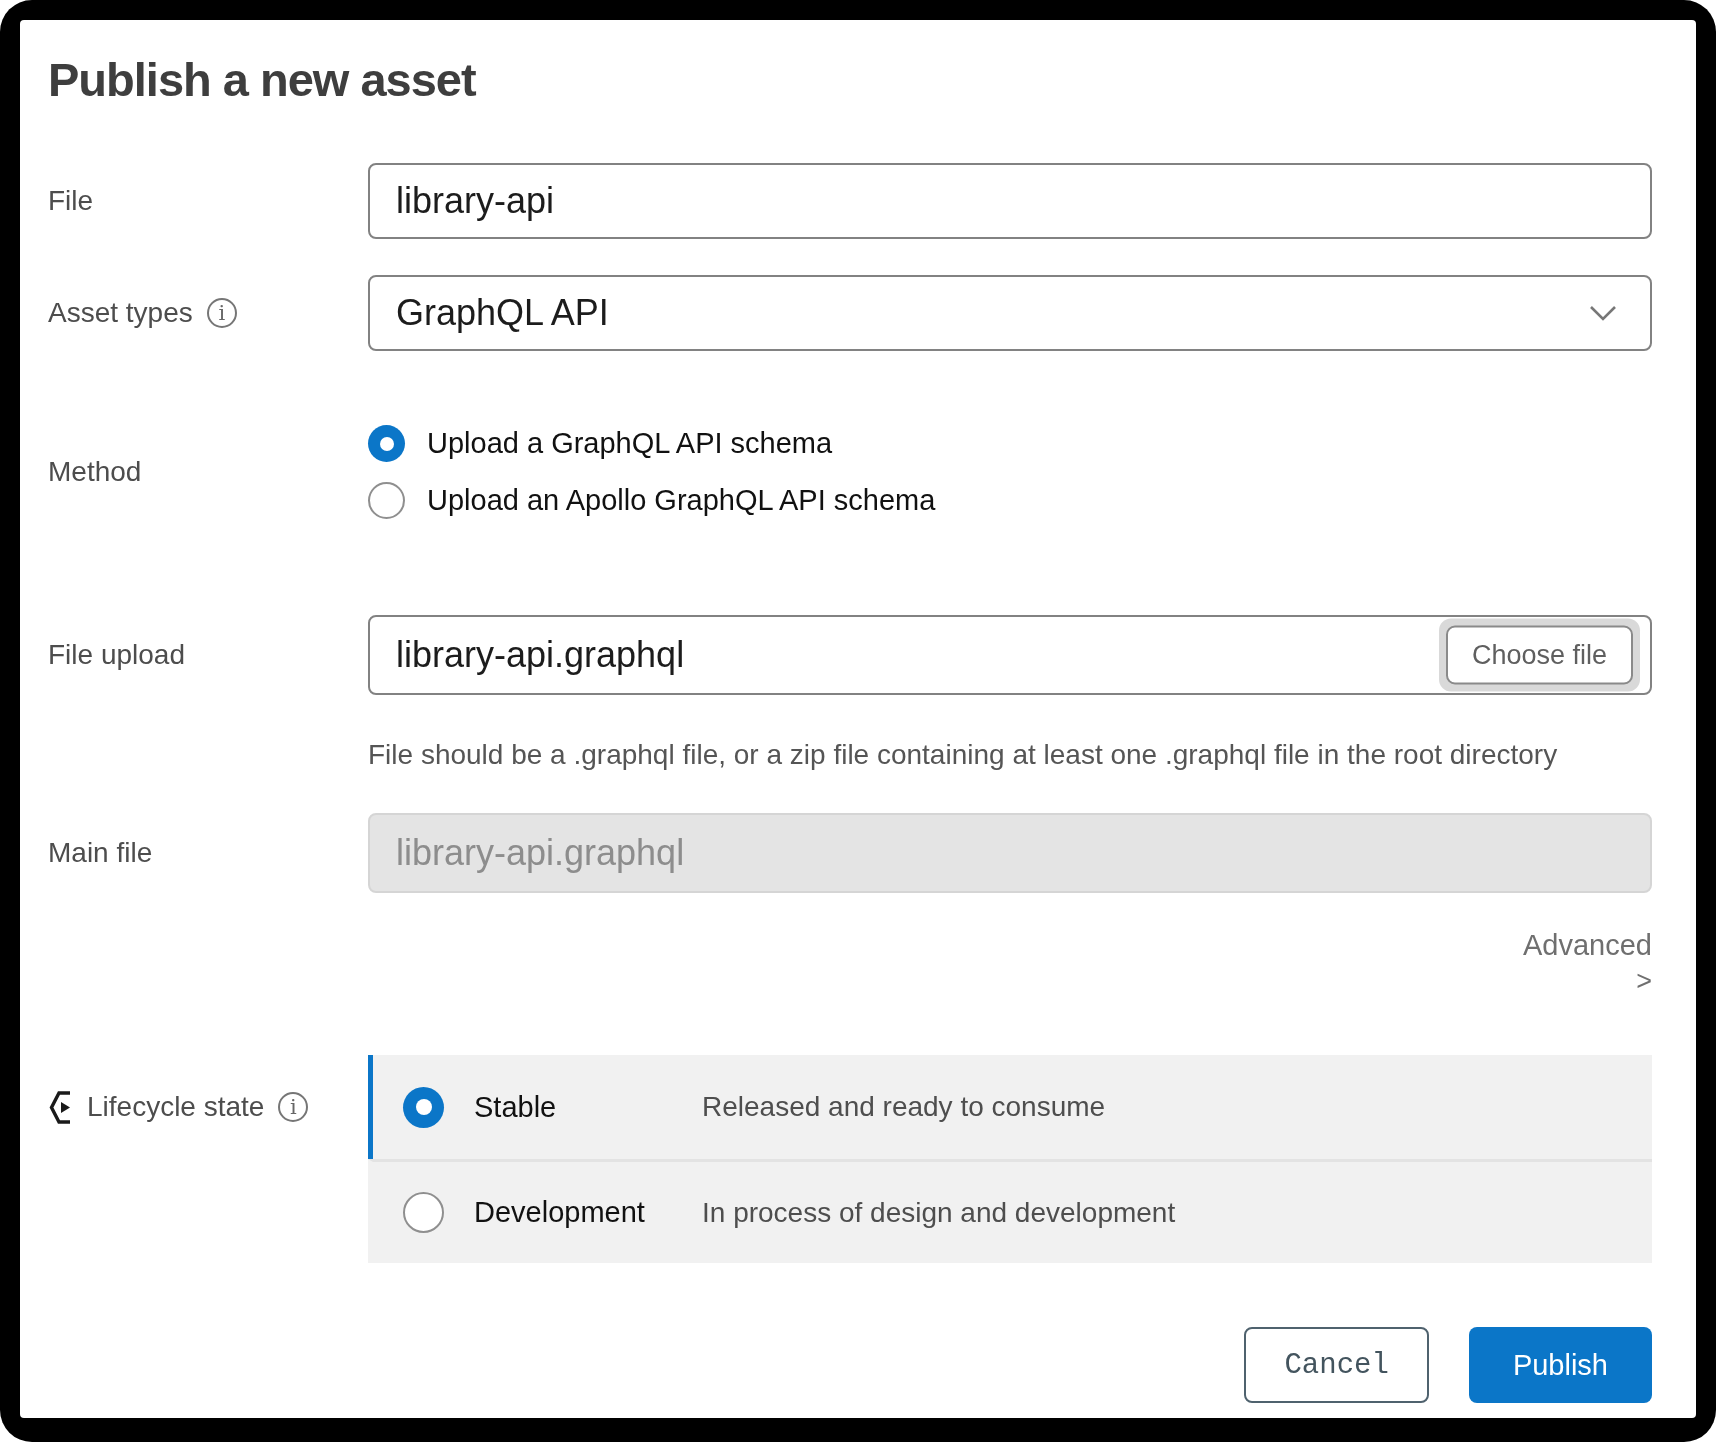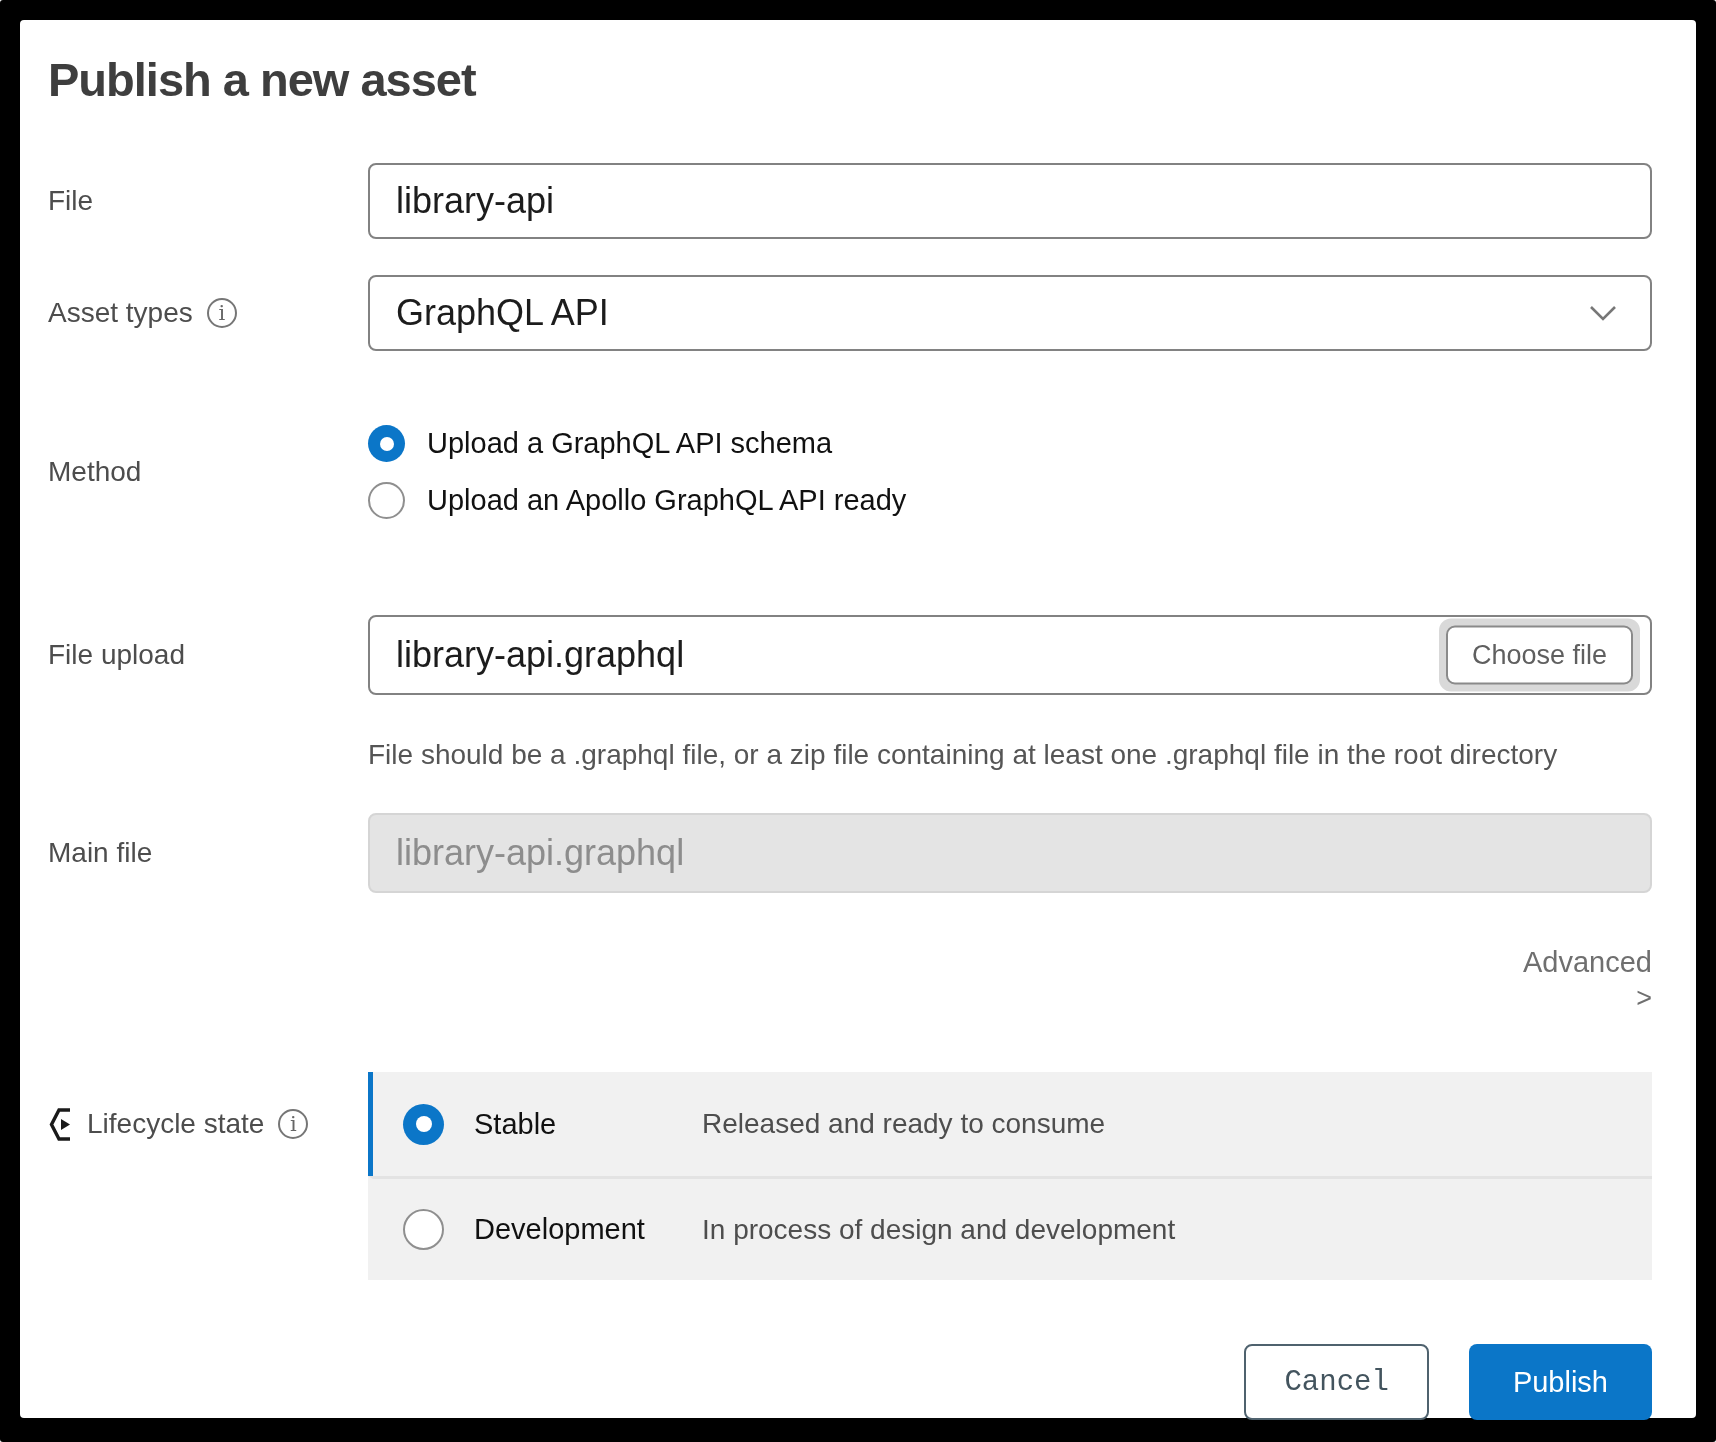--- a/index.html
+++ b/index.html
@@ -2,21 +2,21 @@
 <html style="--accent: #0b76c8;"><head>
 <meta charset="utf-8">
 <style>
   :root{ --accent:#0b76c8; }
   *{ box-sizing:border-box; margin:0; padding:0; }
   html,body{ background:#ffffff; }
   body{ font-family:"Liberation Sans", sans-serif; }
 
   .frame{
     width:1716px; height:1442px;
-    background:#000; border-radius:3px;
+    background:#000; border-radius:32px;
     padding:20px 20px 24px 20px;
   }
   .dialog{
     width:100%; height:100%;
     background:#fff; border-radius:4px;
     padding:16px 44px 26px 28px;
     display:flex; flex-direction:column;
   }
   .dialog-title{
     font-size:47px; font-weight:700; letter-spacing:-1px;
@@ -41,21 +41,21 @@
   .select-box{
     display:flex; align-items:center; justify-content:space-between;
     cursor:pointer;
   }
   .select-box .chev{ margin-right:6px; display:flex; align-items:center; }
 
   .row-name{ margin-bottom:36px; }
   .row-asset{ margin-bottom:74px; }
   .row-method{ margin-bottom:96px; }
   .row-file{ margin-bottom:0; }
-  .row-mainfile{ margin-bottom:39px; }
+  .row-mainfile{ margin-bottom:22px; }
 
   
   .radio{
     flex:none; border-radius:50%; position:relative; background:#fff;
     border:2.5px solid #8f8f8f; cursor:pointer;
   }
   .radio.sel{ background:var(--accent); border:none; }
   .radio.sel::after{
     content:""; position:absolute; left:50%; top:50%;
     transform:translate(-50%,-50%);
@@ -170,21 +170,21 @@
         <span>Method</span>
       </div>
       <div class="field-col">
         <div class="method-opts">
           <div class="method-opt">
             <span class="radio r36 sel"></span>
             <span class="opt-label">Upload a GraphQL API schema</span>
           </div>
           <div class="method-opt">
             <span class="radio r36"></span>
-            <span class="opt-label">Upload an Apollo GraphQL API ready</span>
+            <span class="opt-label">Upload an Apollo GraphQL API schema</span>
           </div>
         </div>
       </div>
     </div>
 
     <div class="row row-file">
       <div class="label-col">
         <span>File upload</span>
       </div>
       <div class="field-col">

